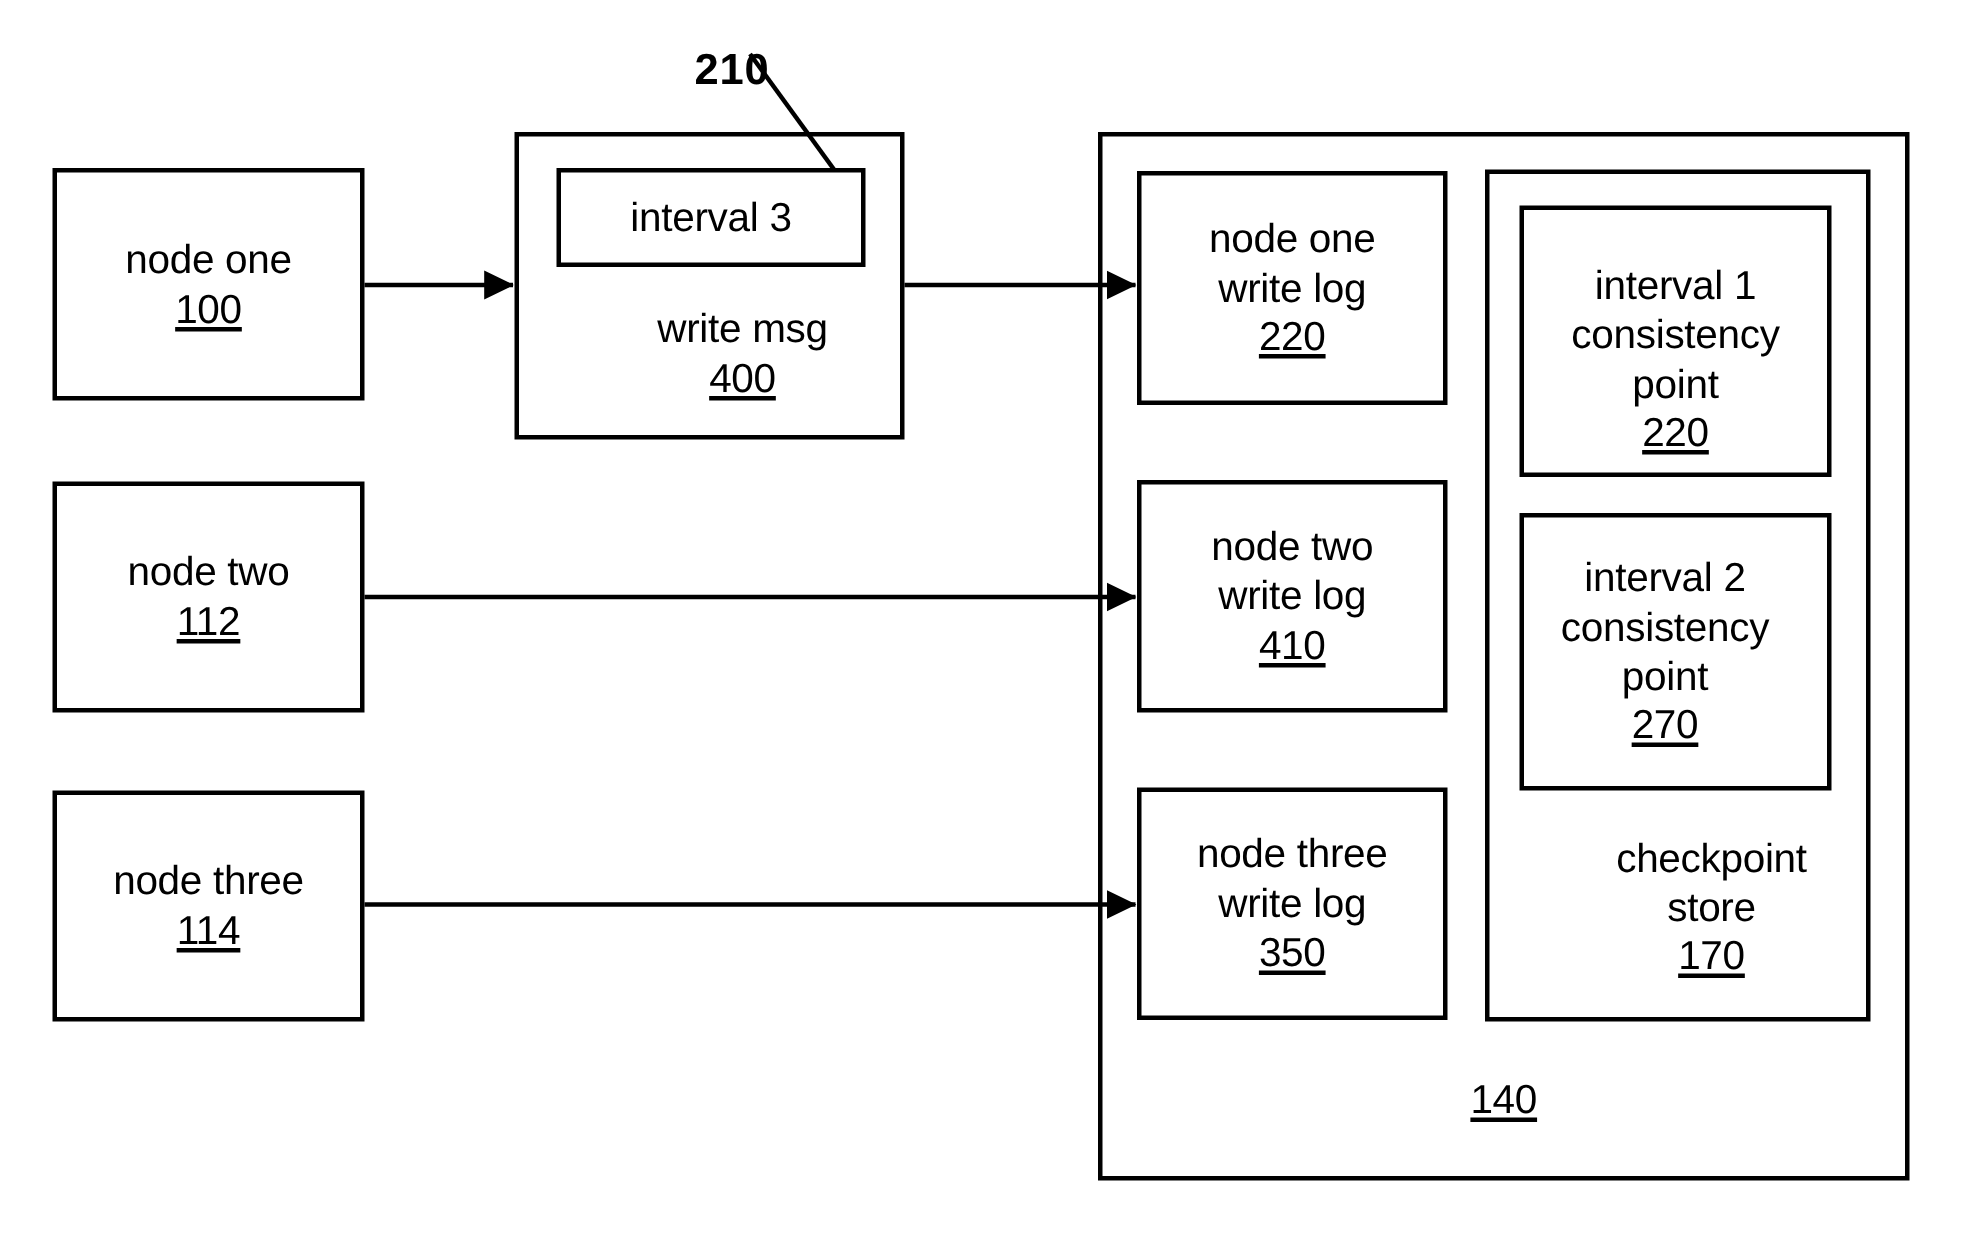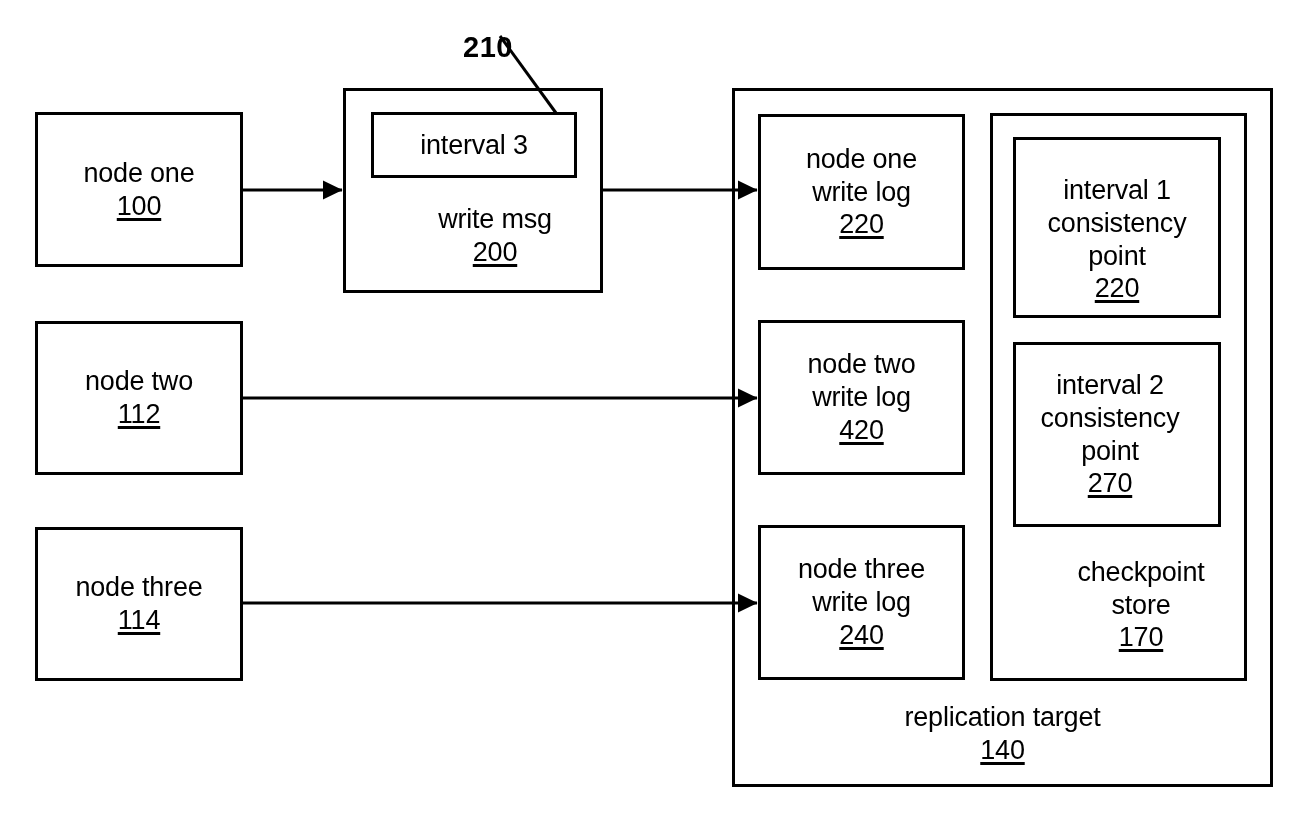--- a/index.html
+++ b/index.html
@@ -80,46 +80,46 @@
     <span class="ref">114</span>
   </div>
 
   <div class="box" style="left: 343px; top: 88px; width: 260px; height: 205px;"></div>
   <div class="box" style="left: 371px; top: 112px; width: 206px; height: 66px;"></div>
   <div class="label-stack" style="left: 371px; top: 112px; width: 206px; height: 66px;">
     <span>interval 3</span>
   </div>
   <div class="label-stack" style="left:343px; top:186px; width:276px; height:100px;padding-left:28px;">
     <span>write msg</span>
-    <span class="ref">200</span>
+    <span class="ref">400</span>
   </div>
 
   <div class="plain-num" style="left:435px; top:31px;margin-left:28px;">210</div>
 
   <div class="box" style="left: 732px; top: 88px; width: 541px; height: 699px;"></div>
 
   <div class="box" style="left: 758px; top: 114px; width: 207px; height: 156px;"></div>
   <div class="label-stack" style="left: 758px; top: 114px; width: 207px; height: 156px;">
     <span>node one</span>
     <span>write log</span>
     <span class="ref">220</span>
   </div>
 
   <div class="box" style="left: 758px; top: 320px; width: 207px; height: 155px;"></div>
   <div class="label-stack" style="left: 758px; top: 320px; width: 207px; height: 155px;">
     <span>node two</span>
     <span>write log</span>
-    <span class="ref">420</span>
+    <span class="ref">410</span>
   </div>
 
   <div class="box" style="left: 758px; top: 525px; width: 207px; height: 155px;"></div>
   <div class="label-stack" style="left: 758px; top: 525px; width: 207px; height: 155px;">
     <span>node three</span>
     <span>write log</span>
-    <span class="ref">240</span>
+    <span class="ref">350</span>
   </div>
 
   <div class="box" style="left: 990px; top: 113px; width: 257px; height: 568px;"></div>
 
   <div class="box" style="left: 1013px; top: 137px; width: 208px; height: 181px;"></div>
   <div class="label-stack" style="left: 1013px; top: 137px; width: 208px; height: 205px;">
     <span>interval 1</span>
     <span>consistency</span>
     <span>point</span>
     <span class="ref">220</span>
@@ -133,21 +133,20 @@
     <span class="ref">270</span>
   </div>
 
   <div class="label-stack" style="left:990px; top:535px; width:302px; height:140px;">
     <span>checkpoint</span>
     <span>store</span>
     <span class="ref">170</span>
   </div>
 
   <div class="label-stack" style="left:758px; top:686px; width:489px; height:95px;">
-    <span>replication target</span>
     <span class="ref">140</span>
   </div>
 
   <svg class="overlay" viewBox="0 0 1307 825" xmlns="http://www.w3.org/2000/svg">
     <defs>
       <marker id="arrowhead" markerWidth="7" markerHeight="7" refX="6.4" refY="3.5" orient="auto" markerUnits="strokeWidth">
         <path d="M0,0.3 L6.6,3.5 L0,6.7 z" fill="#000000"></path>
       </marker>
     </defs>
     <g id="connector-group">

